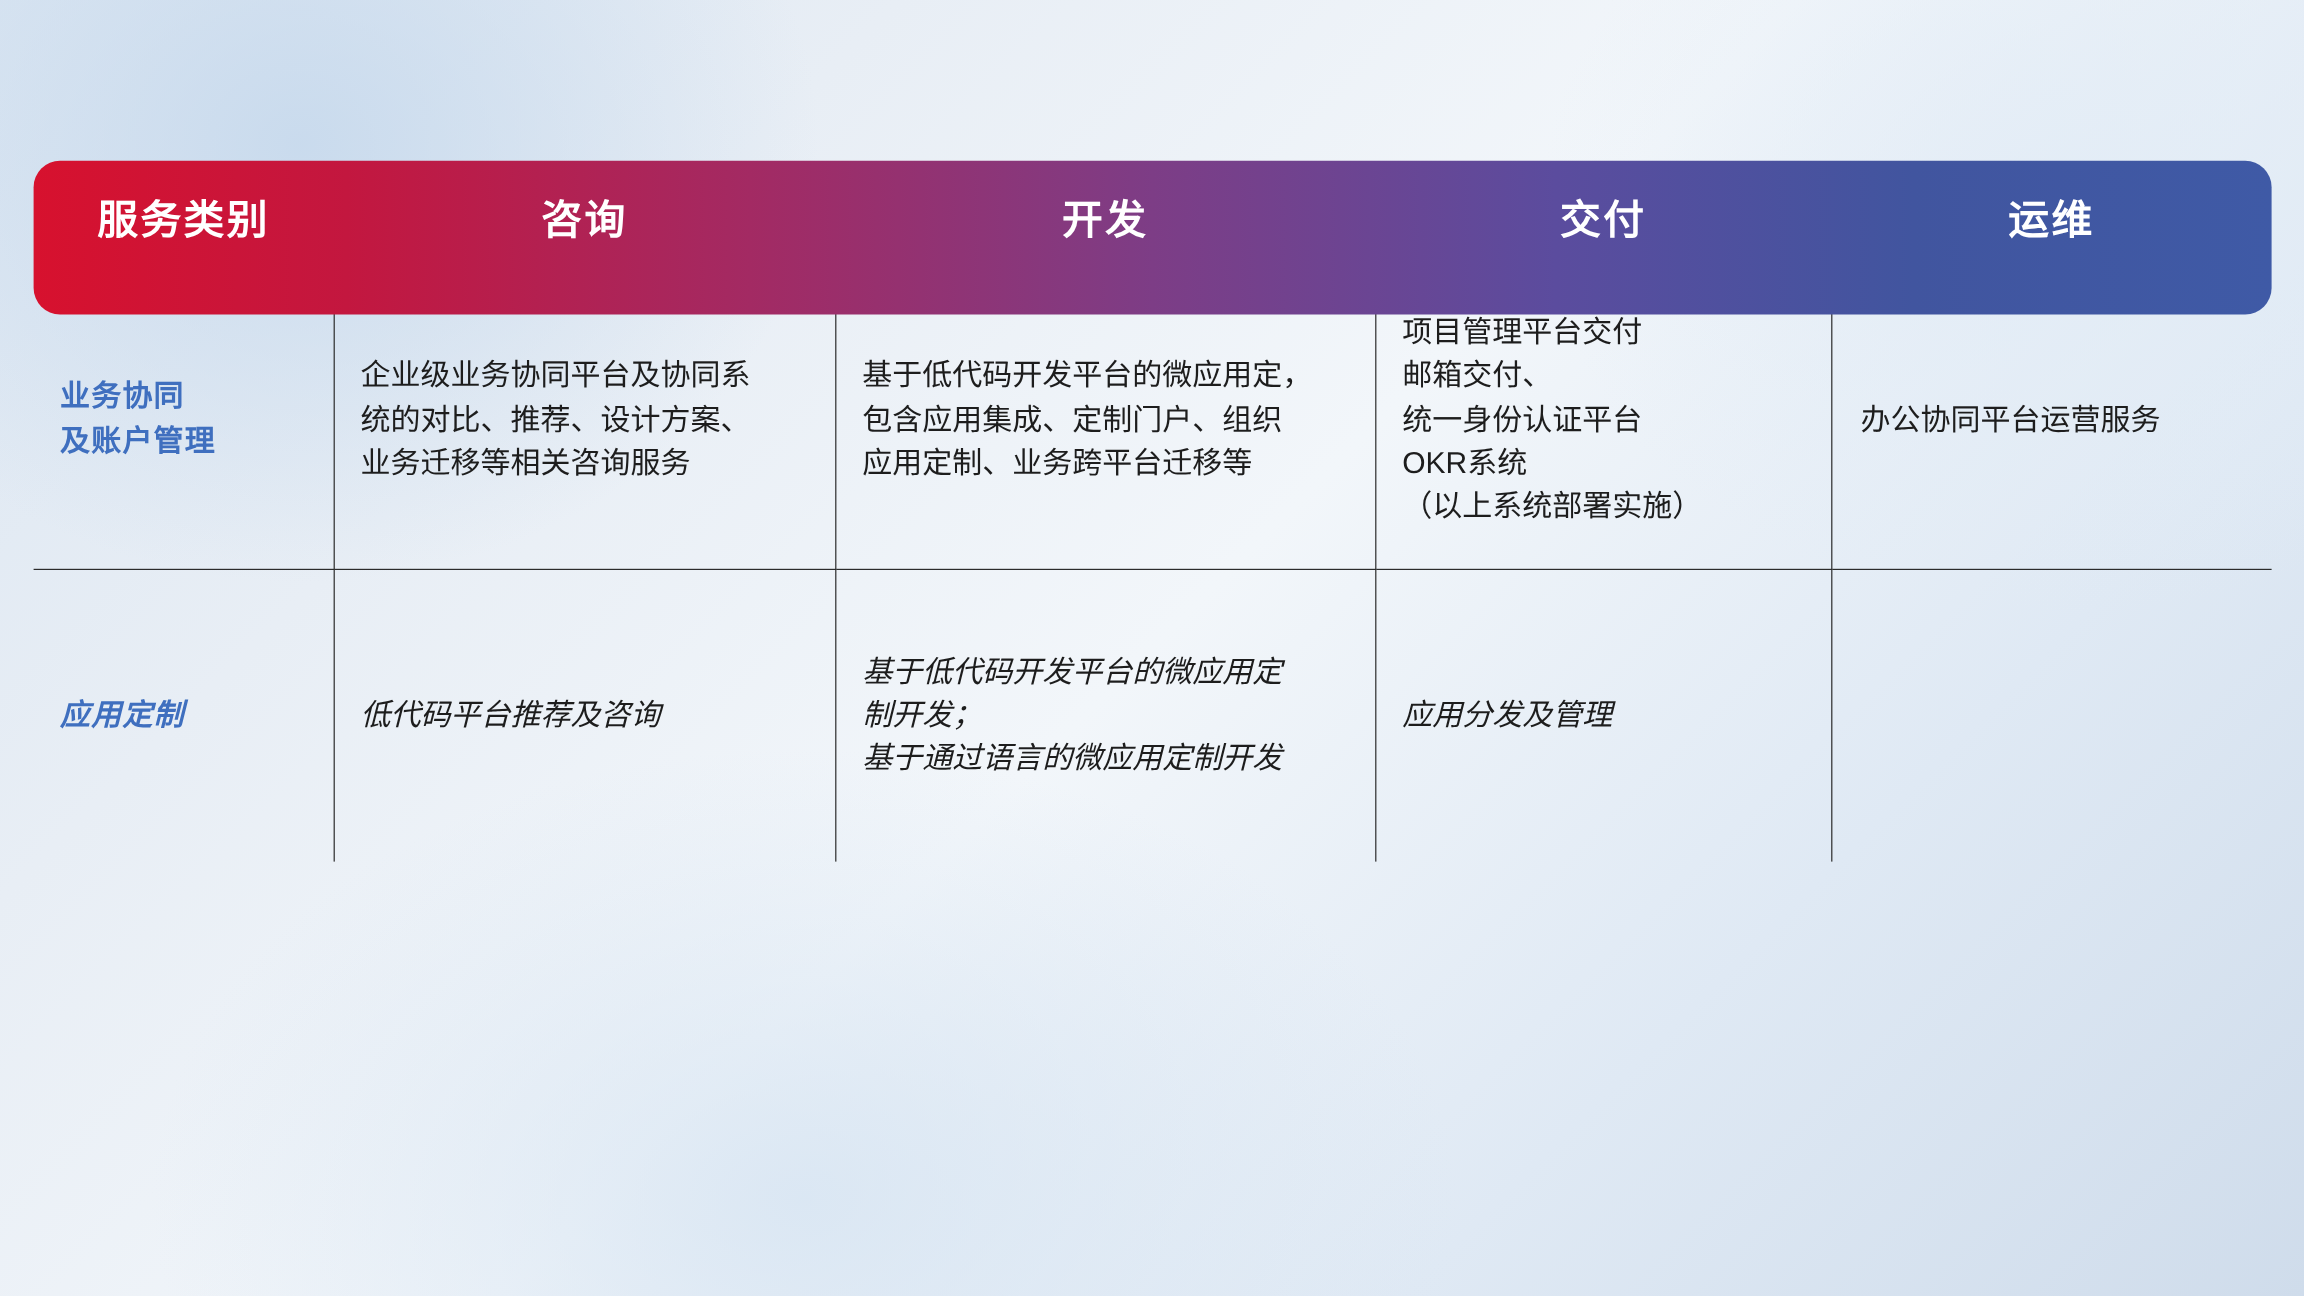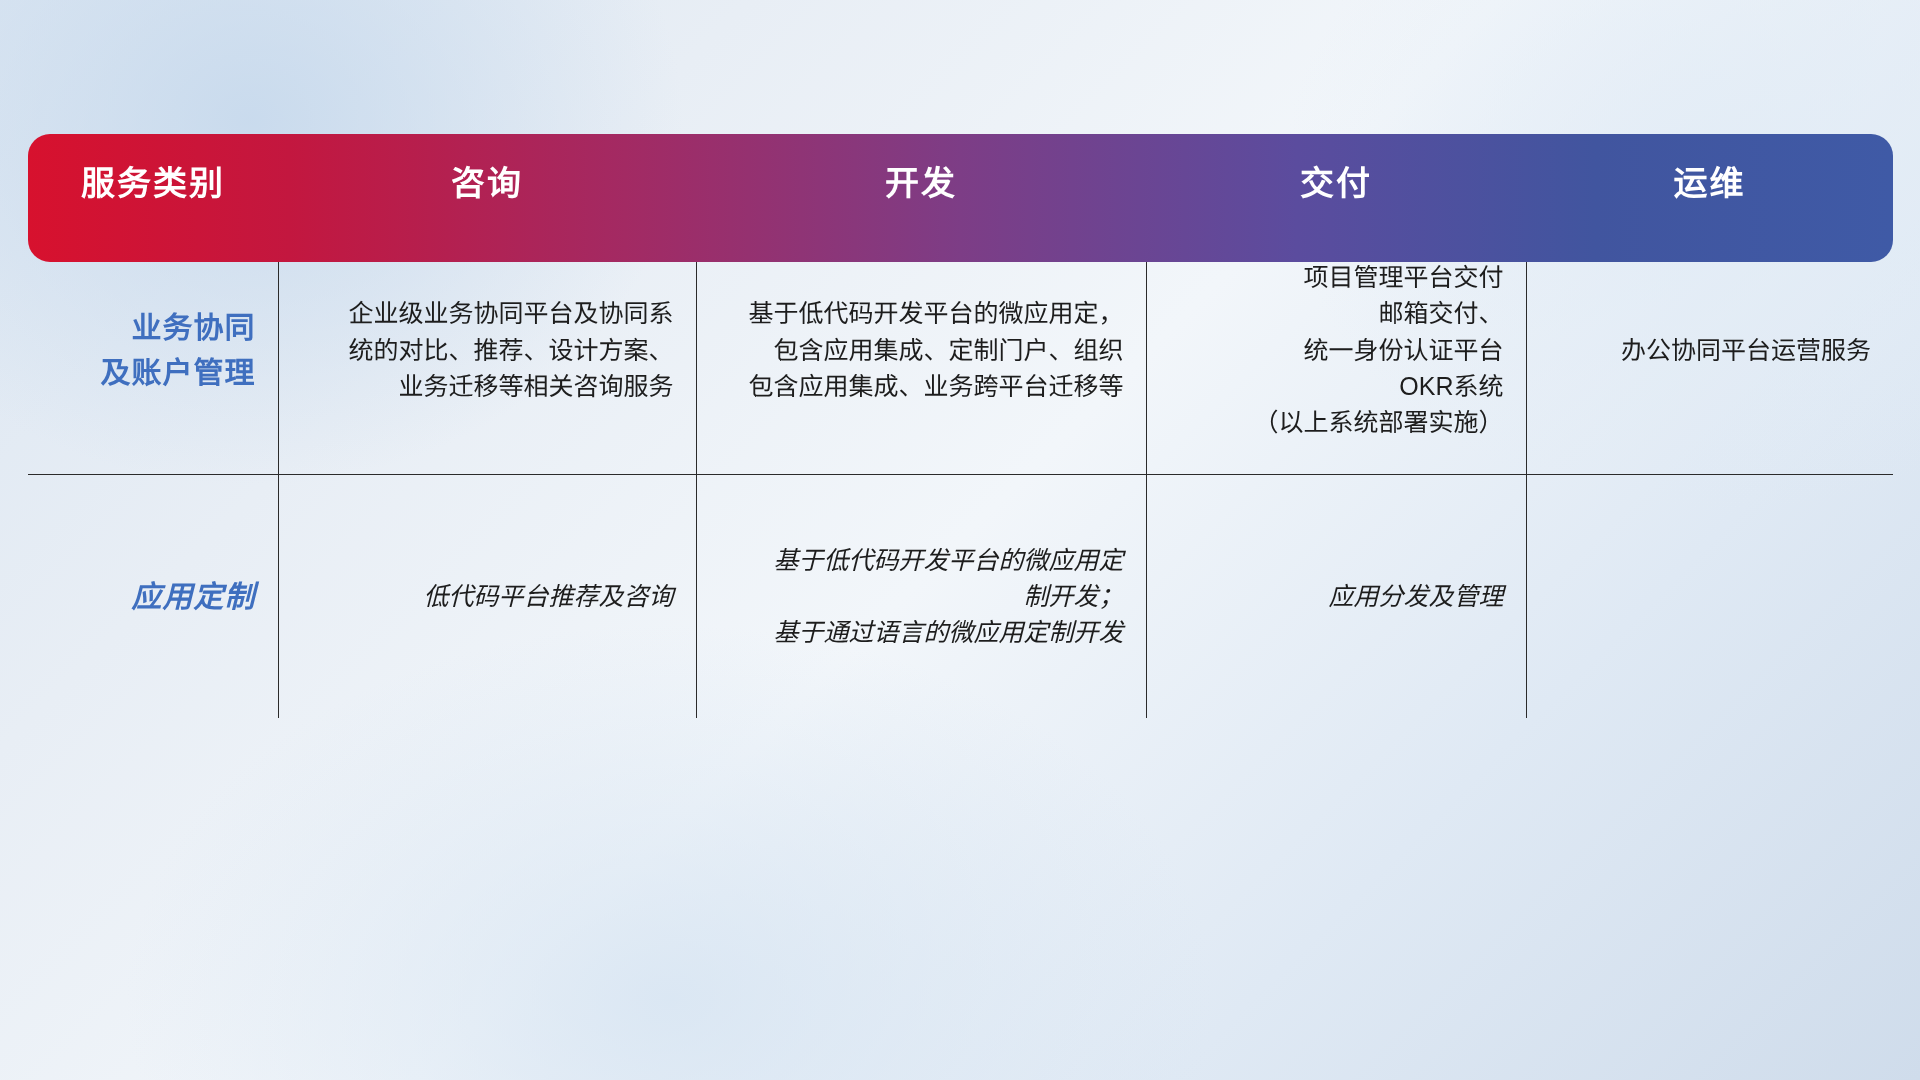--- a/index.html
+++ b/index.html
@@ -75,41 +75,41 @@
     height: 128px;
     border-radius: 22px;
     background: linear-gradient(90deg, #d7112e 0%, #c3173f 14%, #a32a63 32%, #7d3d86 50%, #5b4c9e 68%, #41559f 84%, #3f5aa6 100%);
     z-index: 1;
   }
 
   
   tbody td {
     border-right: 1px solid #2b2b2b;
     border-bottom: 1px solid #2b2b2b;
-    text-align: right;
+    text-align: left;
     vertical-align: middle;
     color: #1d1d1d;
     font-size: 25px;
     line-height: 1.45;
     padding: 18px 22px;
     background: transparent;
   }
   tbody tr td:last-child {
     border-right: none;
     padding-left: 24px;
   }
   tbody tr:last-child td {
     border-bottom: none;
     font-style: italic;
   }
   tbody td.cat {
     border-right: 1px solid #2b2b2b;
     color: #3f6fbf;
     font-weight: bold;
-    font-size: 30px;
+    font-size: 25px;
     line-height: 1.5;
     letter-spacing: 1px;
   }
   tbody tr.row-1 { height: 248px; }
   tbody tr.row-2 { height: 200px; }
   tbody tr.row-3 { height: 244px; }
 
   .cell-lines span {
     display: block;
   }
@@ -156,21 +156,21 @@
           <div class="cell-lines">
             <span>企业级业务协同平台及协同系</span>
             <span>统的对比、推荐、设计方案、</span>
             <span>业务迁移等相关咨询服务</span>
           </div>
         </td>
         <td>
           <div class="cell-lines">
             <span>基于低代码开发平台的微应用定，</span>
             <span>包含应用集成、定制门户、组织</span>
-            <span>包含应用集成、业务跨平台迁移等</span>
+            <span>应用定制、业务跨平台迁移等</span>
           </div>
         </td>
         <td>
           <div class="cell-lines">
             <span>项目管理平台交付</span>
             <span>邮箱交付、</span>
             <span>统一身份认证平台</span>
             <span>OKR系统</span>
             <span>（以上系统部署实施）</span>
           </div>

